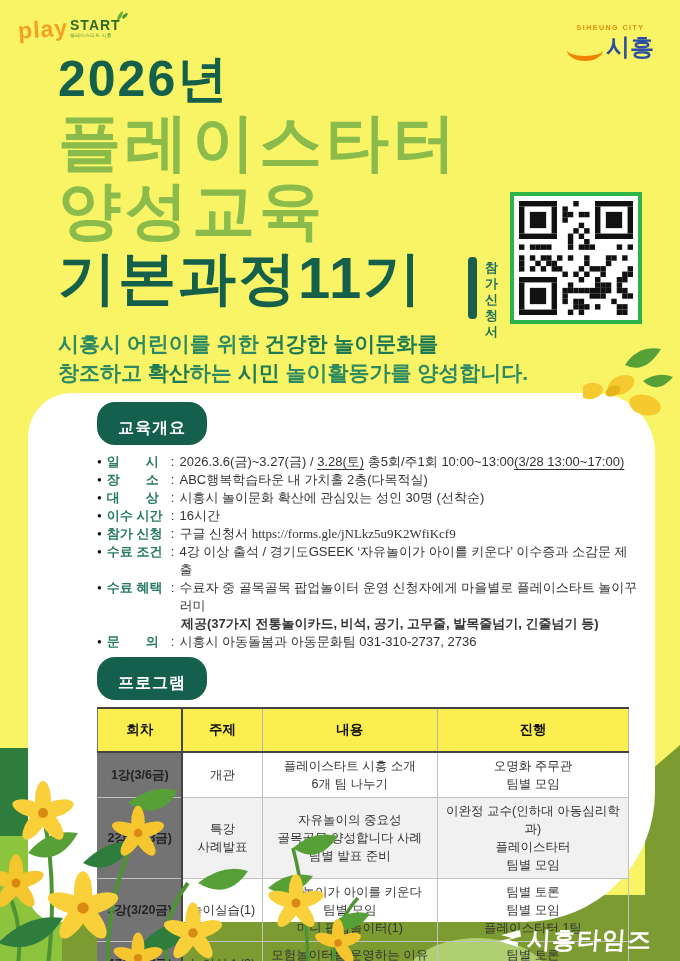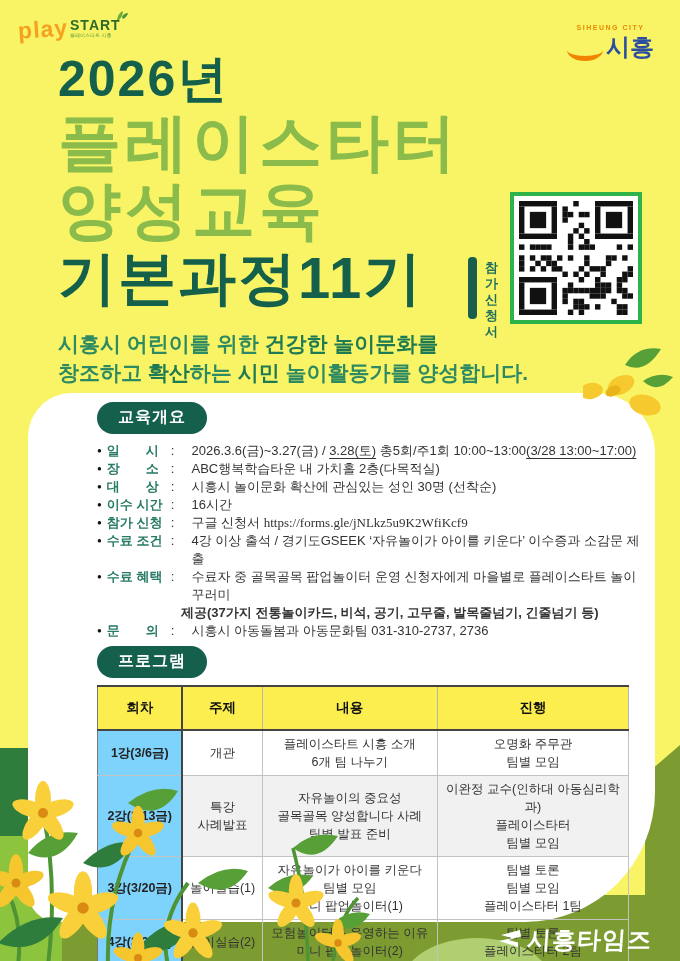--- a/index.html
+++ b/index.html
@@ -45,44 +45,44 @@
   
   .qr-bar{position:absolute;left:468px;top:257px;width:9px;height:62px;background:#1A5E4E;border-radius:4px;z-index:4;}
   .qr-vlabel{position:absolute;left:482px;top:252px;writing-mode:vertical-rl;color:#20705C;font-size:13px;
     letter-spacing:3px;font-weight:600;z-index:4;}
   .qr-box{position:absolute;left:510px;top:192px;width:132px;height:132px;background:#fff;
     border:4px solid #2EB34A;box-sizing:border-box;padding:5px;z-index:4;}
   .qr-box svg{display:block;width:114px;height:114px;}
 
   
   .badge{display:inline-block;background:#15604D;color:#fff;font-size:16px;font-weight:bold;
-    padding:5px 21px 6px;border-radius:18px;letter-spacing:1px;}
+    padding:16px 21px 6px;border-radius:18px;letter-spacing:1px;}
 
   
   .ov-list{margin-top:8px;font-size:13px;line-height:18px;color:#333;}
   .ov-item{display:flex;align-items:flex-start;}
   .ov-bullet{color:#111;font-size:8px;line-height:18px;margin-right:5px;}
   .ov-label{color:#277A64;font-weight:bold;white-space:pre;width:64px;flex:none;}
   .ov-colon{color:#333;margin:0 5px 0 0;}
-  .ov-text{color:#333;margin-left:12px;}
+  .ov-text{color:#333;}
   .ov-wrap2{margin-left:84px;font-weight:bold;}
   .u{text-decoration:underline;text-underline-offset:3px;}
   .ov-url{color:#333;font-family:Liberation Serif, serif;}
 
   
   .prog-badge{margin-top:6px;}
   table.prog{border-collapse:collapse;margin-top:7px;width:532px;table-layout:fixed;
     border:1px solid #9a9a9a;border-top:2px solid #444;font-size:12.5px;color:#333;}
   table.prog col.c1{width:16%;} table.prog col.c2{width:15%;}
   table.prog col.c3{width:33%;} table.prog col.c4{width:36%;}
   table.prog th{background:#FBEE4E;color:#111;font-size:13.5px;font-weight:bold;
     padding:12px 2px;border:1px solid #b5b5b5;border-bottom:2px solid #444;}
   table.prog td{border:1px solid #c2c2c2;text-align:center;vertical-align:middle;
     padding:4px 3px;line-height:18px;white-space:pre-line;}
-  table.prog td.session{background:#7dd3fc;font-weight:bold;color:#222;
+  table.prog td.session{background:#737373;font-weight:bold;color:#222;
     border-right:2px solid #444;border-left:1px solid #777;}
   table.prog th.session{border-right:2px solid #444;border-left:1px solid #777;}
   table.prog tr.shaded td:not(.session){background:#F1F1F1;}
 
   
   .brand{position:absolute;right:28px;top:924px;display:flex;align-items:center;gap:5px;z-index:5;}
   .brand-name{color:#fff;font-size:24px;font-weight:bold;letter-spacing:1px;transform:skewX(-4deg);}
 
   
   .flowers{position:absolute;z-index:6;pointer-events:none;}

